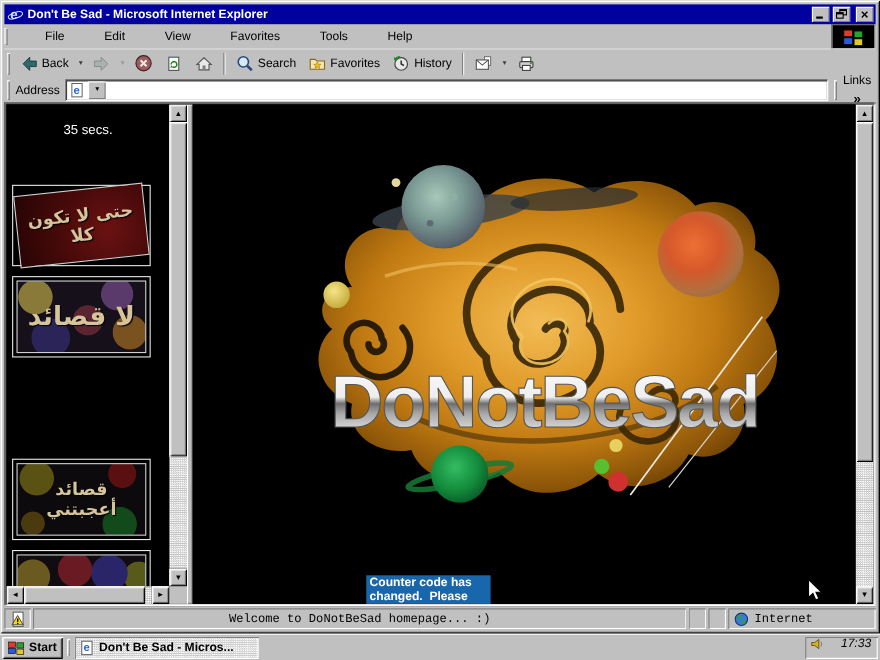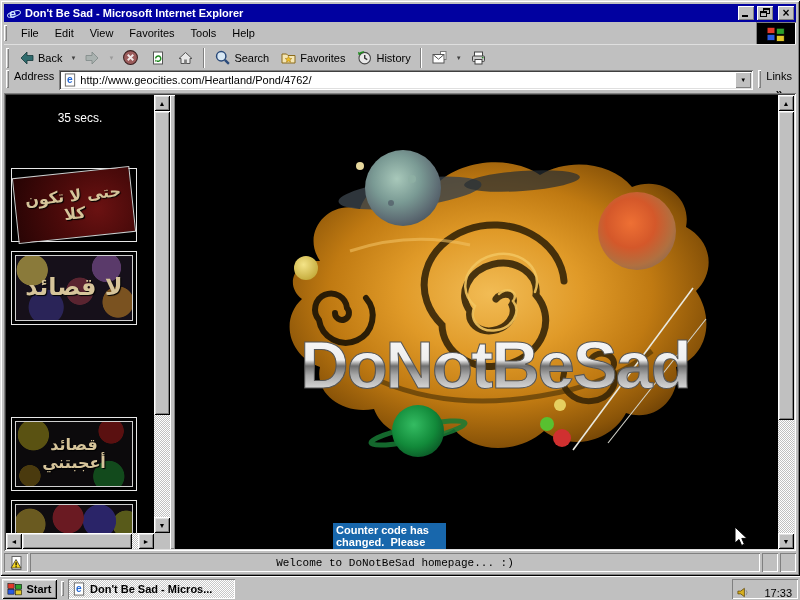--- a/index.html
+++ b/index.html
@@ -30,34 +30,34 @@
   
   .window { position:absolute; left:0; top:0; width:800px; height:576px; background:#c0c0c0; }
   .titlebar { position:absolute; left:4px; top:4px; right:4px; height:18px;
               background:#0101a0; display:flex; align-items:center; padding:0 2px; gap:3px; }
   .title-text { color:#fff; font-weight:bold; font-size:11px; flex:1;
                 white-space:nowrap; overflow:hidden; }
   .tb-ctl { width:16px; height:14px; display:flex; align-items:center; justify-content:center;
             font-size:10px; font-weight:bold; color:#000; }
   .menubar { position:absolute; left:4px; top:23px; right:46px; height:20px;
              display:flex; align-items:center; gap:0; }
-  .menu-item { padding:2px 8px; color:#000; }
+  .menu-item { padding:2px 8px; color:#000;margin-left:20px; }
   .logo-box { position:absolute; top:22px; right:4px; width:40px; height:23px;
               background:#000; box-shadow: inset 1px 1px 0 #808080, inset -1px -1px 0 #fff;
               display:flex; align-items:center; justify-content:center; }
   .toolbar { position:absolute; left:4px; top:44px; right:4px; height:25px;
              border-top:1px solid #dfdfdf; display:flex; align-items:center; gap:1px; padding:1px 2px 0 2px; }
   .tb-btn { height:21px; display:flex; align-items:center; gap:3px; padding:0 5px; color:#000; }
   .tb-btn.dim { color:#848484; }
   .tb-caret { font-size:6px; color:#404040; padding:0 2px; height:21px; display:flex; align-items:center; }
   .tb-caret.dim { color:#9a9a9a; }
   .tb-sep { width:2px; height:20px; margin:0 3px;
             border-left:1px solid #808080; border-right:1px solid #fff; }
   .addressbar { position:absolute; left:4px; top:70px; right:4px; height:23px;
-                display:flex; gap:5px; padding:0 2px; }
+                display:flex; align-items:center; gap:5px; padding:0 2px; }
   .addr-field { flex:1; height:20px; display:flex; align-items:center; gap:3px; padding:2px 2px 2px 4px; }
   .addr-input { flex:1; border:none; outline:none; font-family:"Liberation Sans",sans-serif;
                 font-size:11px; height:14px; background:#fff; color:#000; }
   .drop-btn { width:16px; height:16px; display:flex; align-items:center; justify-content:center;
               font-size:6px; color:#000; }
   .links-zone { display:flex; align-items:center; gap:4px; padding-right:2px;flex-direction:column; }
   .chev { font-weight:bold; font-size:12px; }
 
   
   .content { position:absolute; left:4px; top:93px; right:4px; height:458px; background:#000; }
@@ -97,21 +97,21 @@
              box-shadow: inset 0 1px 0 #fff; }
   .start-btn { position:absolute; left:2px; top:3px; width:55px; height:20px;
                display:flex; align-items:center; justify-content:center; gap:3px; font-weight:bold; }
   .task-grip { position:absolute; left:61px; top:5px; height:15px; }
   .task-btn { position:absolute; left:68px; top:3px; width:167px; height:20px;
               display:flex; align-items:center; gap:4px; padding:0 4px; font-weight:bold;
               box-shadow: inset 1px 1px 0 #808080, inset -1px -1px 0 #fff;
               background: repeating-conic-gradient(#fff 0% 25%, #c8c8c8 25% 50%) 0 0 / 2px 2px; }
   .task-label { white-space:nowrap; overflow:hidden; }
   .tray { position:absolute; right:2px; top:3px; width:66px; height:20px;
-          display:flex; align-items:flex-end; gap:4px; padding:0 6px 0 4px; }
+          display:flex; align-items:flex-start; gap:4px; padding:0 6px 0 4px;font-style:italic; }
   .clock { margin-left:auto; }
 
   svg { display:block; }
 </style>
 </head>
 <body>
 
 <div class="stage">
 
   <div class="window win-border">
@@ -249,21 +249,20 @@
     </div>
 
     <div class="addressbar">
       <span class="grip" style="height:18px;"></span>
       <span>Address</span>
       <span class="addr-field sunken-field">
         <svg width="14" height="16" viewBox="0 0 15 16">
           <rect x="2.5" y="1.5" width="10" height="13" fill="#fff" stroke="#666"></rect>
           <text x="4.2" y="11.5" font-size="11" font-weight="bold" fill="#2468d4" font-family="Liberation Sans,sans-serif">e</text>
         </svg>
-        <input class="addr-input" type="text" value="http://www.geocities.com/Heartland/Pond/4762/" style="">
         <span class="drop-btn raised-thin">
           <span>▼</span>
         </span>
       </span>
       <span class="grip" style="height:18px;"></span>
       <span class="links-zone">
         <span>Links</span>
         <span class="chev">»</span>
       </span>
     </div>
@@ -435,20 +434,28 @@
         <svg width="15" height="16" viewBox="0 0 15 16">
           <rect x="3" y="1.5" width="9" height="13" fill="#fff" stroke="#666"></rect>
           <path d="M7,4.5 L12,13 L2,13 Z" fill="#f6d71e" stroke="#333" stroke-width="0.8"></path>
           <rect x="6.5" y="7.2" width="1.2" height="3.2" fill="#000"></rect>
           <rect x="6.5" y="11.2" width="1.2" height="1.2" fill="#000"></rect>
         </svg>
       </div>
       <div class="pane pane-msg sunken-pane">Welcome to DoNotBeSad homepage... :)</div>
       <div class="pane sunken-pane" style="width:16px;"></div>
       <div class="pane sunken-pane" style="width:16px;"></div>
+      <div class="pane pane-zone sunken-pane">
+        <svg width="14" height="14" viewBox="0 0 14 14">
+          <circle cx="7" cy="7" r="5.6" fill="#3a7ad4" stroke="#123a6a"></circle>
+          <path d="M3,4.4 Q5,2.6 7.2,4.2 Q6.4,6.6 4,6.2 Q3.2,5.4 3,4.4 Z" fill="#33a03a"></path>
+          <path d="M7.6,8 Q10.4,7.2 11.2,9.2 Q9.4,11.8 7.2,10.4 Z" fill="#33a03a"></path>
+        </svg>
+        <span>Internet</span>
+      </div>
     </div>
   </div>
 
   <div class="taskbar">
     <div class="start-btn raised">
       <svg width="16" height="14" viewBox="0 0 18 14">
         <rect x="1" y="1" width="7" height="5.4" fill="#e13a2a" stroke="#000" stroke-width="0.6"></rect>
         <rect x="9.4" y="1.8" width="7" height="5.4" fill="#2ca02c" stroke="#000" stroke-width="0.6"></rect>
         <rect x="1" y="7.4" width="7" height="5.4" fill="#2a5ae1" stroke="#000" stroke-width="0.6"></rect>
         <rect x="9.4" y="8.2" width="7" height="5.4" fill="#e1c82a" stroke="#000" stroke-width="0.6"></rect>

